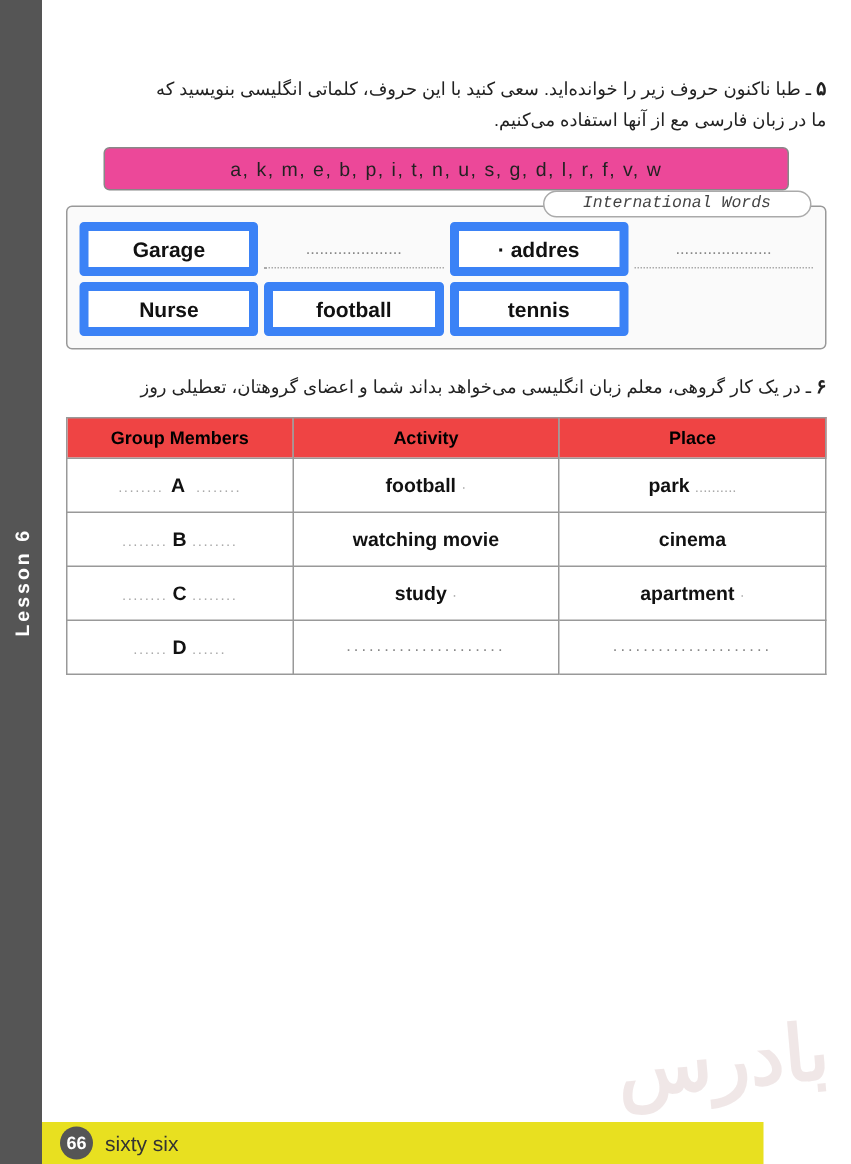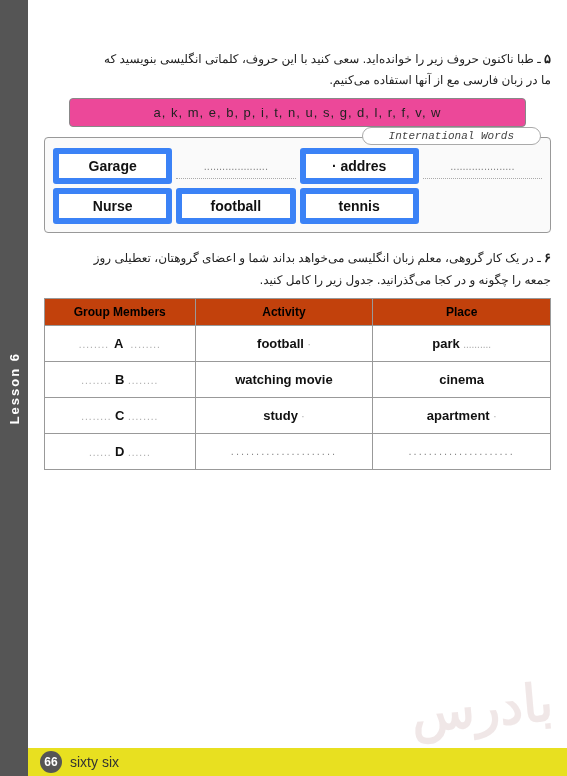--- a/index.html
+++ b/index.html
@@ -151,21 +151,21 @@
       width: 100%;
       border-collapse: collapse;
       border: 1.5px solid #999;
       font-size: 12.5px;
     }
     .activity-table th {
       border: 1.5px solid #999;
       padding: 6px 4px;
       text-align: center;
       font-weight: bold;
-      background: #c2410c;
+      background: #ef4444;
       font-size: 12px;
     }
     .activity-table td {
       border: 1.5px solid #999;
       padding: 10px 6px;
       text-align: center;
       vertical-align: middle;
       min-height: 36px;
     }
     .td-dotted {
@@ -191,21 +191,21 @@
       pointer-events: none;
       z-index: 5;
       transform: rotate(-10deg);
     }
 
     
     .footer {
       position: absolute;
       bottom: 0;
       left: 28px;
-      width: 539px;
+      width: 481px;
       height: 28px;
       background: #e8e020;
       display: flex;
       align-items: center;
       padding: 0 12px;
     }
     .footer-number {
       background: #555;
       color: #fff;
       border-radius: 50%;
@@ -254,21 +254,20 @@
         <div class="word-cell bold-text">football</div>
         <div class="word-cell bold-text">tennis</div>
       </div>
     </div>
   </div>
 
   <div class="section6">
     <div class="section6-text">
       <span class="section5-num">۶</span>
       <span>ـ در یک کار گروهی، معلم زبان انگلیسی می‌خواهد بداند شما و اعضای گروهتان، تعطیلی روز</span><br>
-      <span>جمعه را چگونه و در کجا می‌گذرانید. جدول زیر را کامل کنید.</span>
     </div>
 
     <table class="activity-table">
       <thead>
         <tr>
           <th>Group Members</th>
           <th>Activity</th>
           <th>Place</th>
         </tr>
       </thead>

